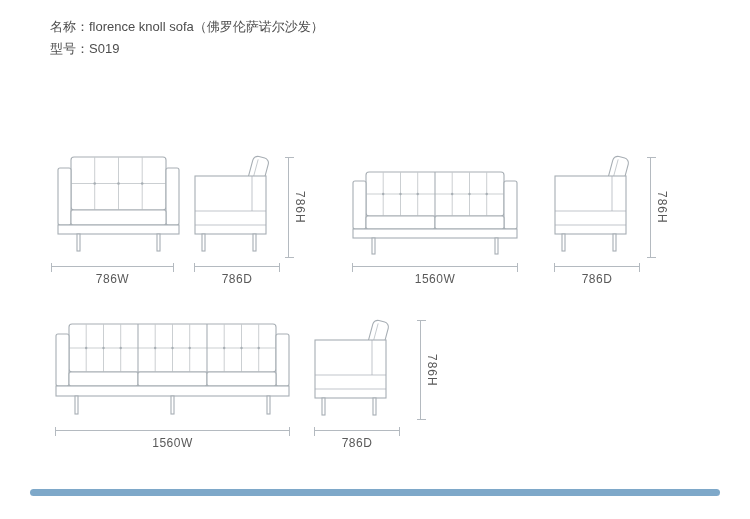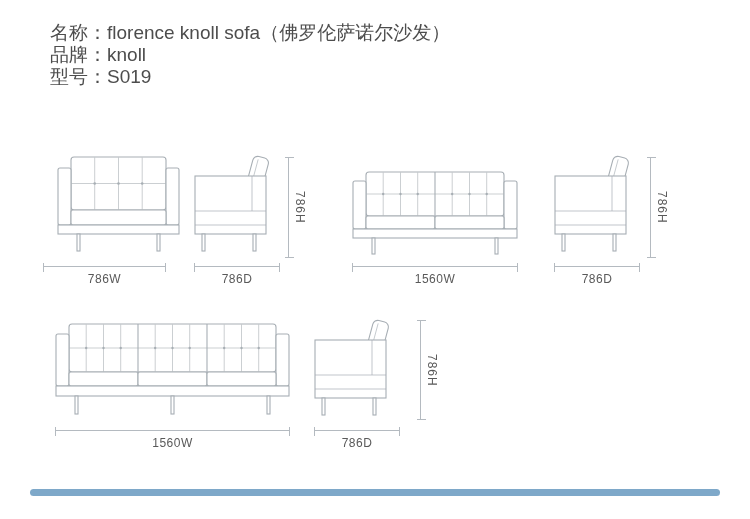--- a/index.html
+++ b/index.html
@@ -1,18 +1,18 @@
 <!DOCTYPE html>
 <html><head>
 <meta charset="utf-8">
 <style>
   html,body{margin:0;padding:0;background:#ffffff;}
   .page{position:relative;width:750px;height:519px;background:#ffffff;overflow:hidden;
         font-family:"Liberation Sans","DejaVu Sans",sans-serif;}
-  .spec-text{position:absolute;left:50px;top:22px;color:#4d4d4d;font-size:19px;line-height:22px;}
+  .spec-text{position:absolute;left:50px;top:16px;color:#4d4d4d;font-size:13px;line-height:22px;}
   .spec-text div{white-space:nowrap;}
   .drawing{position:absolute;}
   svg{display:block;}
   .dim-h{position:absolute;text-align:center;color:#595959;}
   .dim-line{height:0;border-top:1px solid #b4bac0;position:relative;}
   .dim-line::before,.dim-line::after{content:"";position:absolute;top:-4px;height:9px;border-left:1px solid #b4bac0;}
   .dim-line::before{left:0;}
   .dim-line::after{right:0;}
   .dim-label{margin-top:5px;font-size:12px;letter-spacing:.5px;}
   .dim-v{position:absolute;display:flex;align-items:center;color:#595959;}
@@ -23,21 +23,20 @@
   .dim-vlabel{writing-mode:vertical-rl;font-size:12px;margin-left:4px;letter-spacing:1px;}
   .divider-bar{position:absolute;left:30px;top:489px;width:690px;height:7px;border-radius:4px;background:#7ea8c9;}
 </style>
 </head>
 <body>
 
 <div class="page">
 
   <div class="spec-text">
     <div>名称：florence knoll sofa（佛罗伦萨诺尔沙发）</div>
-    <div>品牌：knoll</div>
     <div>型号：S019</div>
   </div>
 
   <div class="drawing" style="left:57px;top:154px">
     <svg width="123" height="104" viewBox="0 0 123 104">
       <g fill="#ffffff" stroke="#a7aeb4" stroke-width="1.1">
         <rect x="14" y="3" width="95" height="53" rx="3"></rect>
         <g stroke-width="0.6">
           <line x1="37.7" y1="3.5" x2="37.7" y2="55.5"></line>
           <line x1="61.5" y1="3.5" x2="61.5" y2="55.5"></line>
@@ -69,21 +68,21 @@
         <rect x="1" y="22" width="71" height="58"></rect>
         <line x1="1" y1="57" x2="72" y2="57" stroke-width="0.7"></line>
         <line x1="58" y1="22" x2="58" y2="57" stroke-width="0.7"></line>
         <line x1="1" y1="71" x2="72" y2="71" stroke-width="0.7"></line>
         <rect x="8" y="80" width="3" height="17"></rect>
         <rect x="59" y="80" width="3" height="17"></rect>
       </g>
     </svg>
   </div>
 
-  <div class="dim-h" style="left:43px;top:266px;width:123px">
+  <div class="dim-h" style="left:51px;top:266px;width:123px">
     <div class="dim-line"></div>
     <div class="dim-label">786W</div>
   </div>
   <div class="dim-h" style="left:194px;top:266px;width:86px">
     <div class="dim-line"></div>
     <div class="dim-label">786D</div>
   </div>
   <div class="dim-v" style="left:288px;top:157px;height:101px">
     <div class="dim-vline"></div>
     <div class="dim-vlabel">786H</div>

